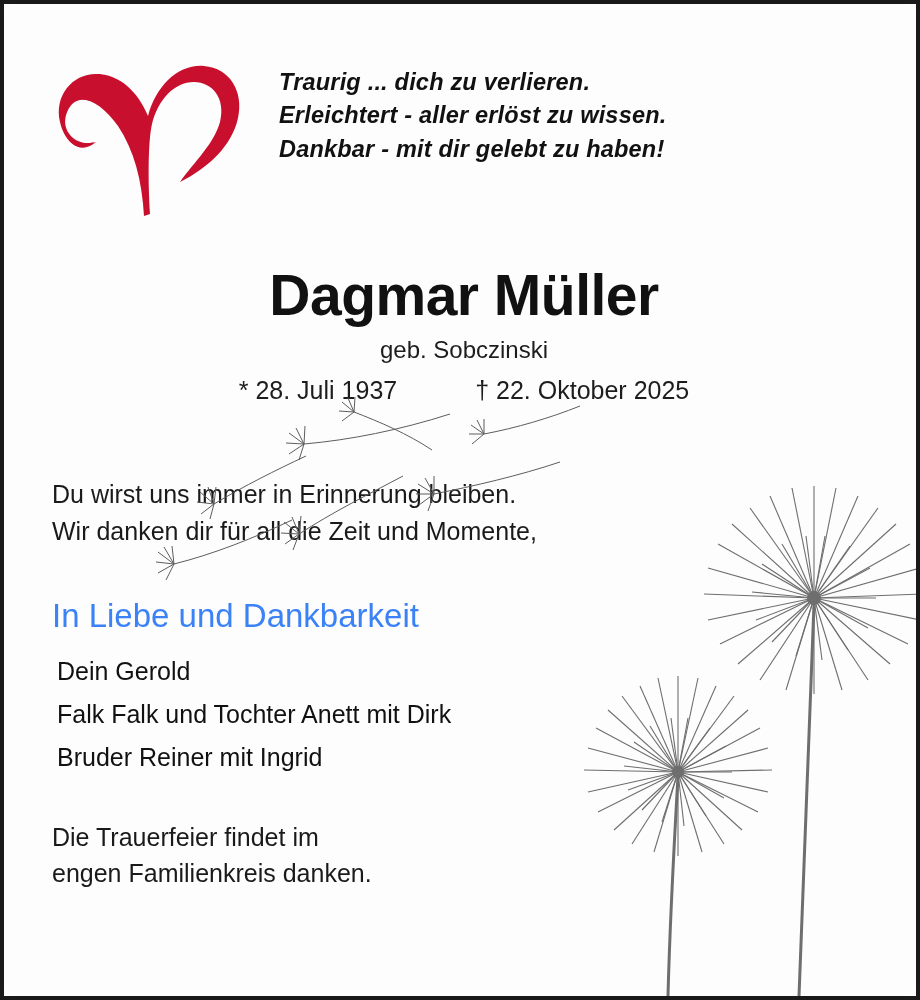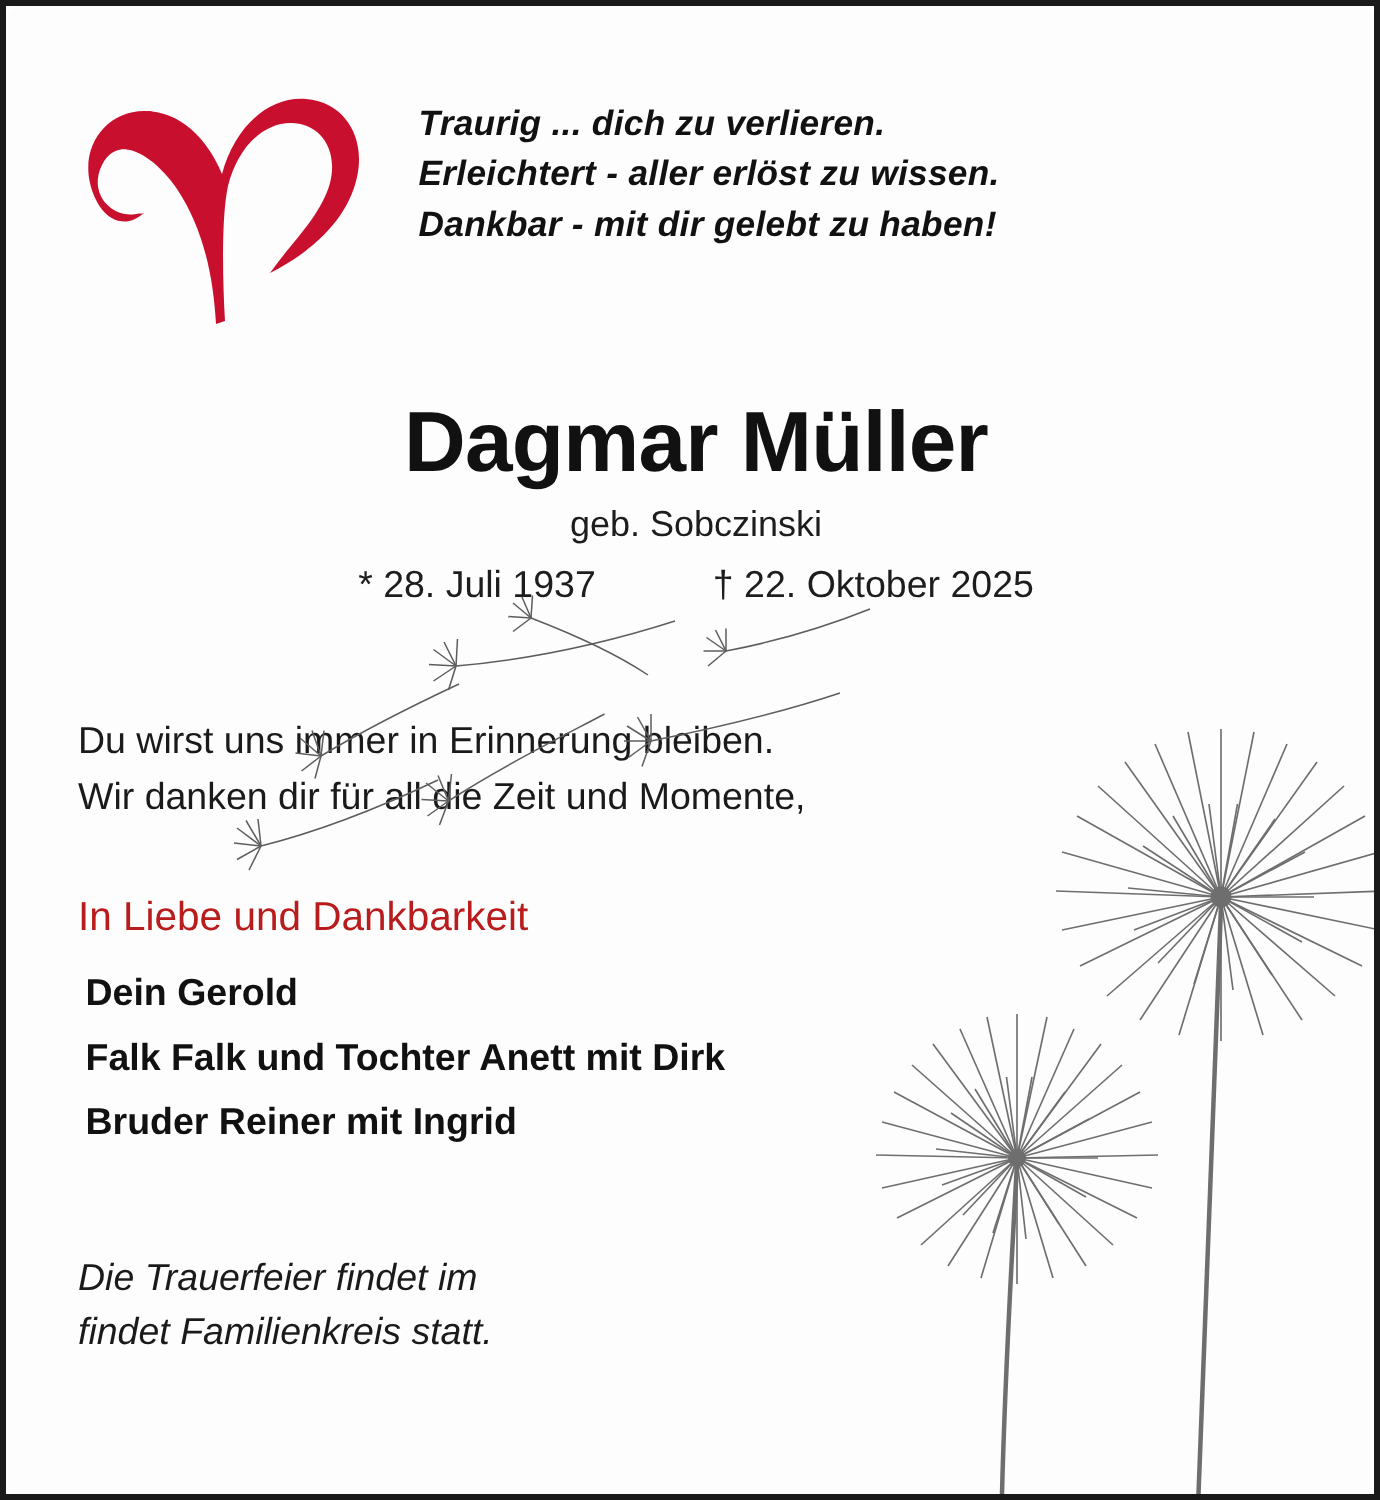--- a/index.html
+++ b/index.html
@@ -91,38 +91,37 @@
     width: 680px;
   }
   .memorial-line {
     font-size: 25px;
     color: #1a1a1a;
     line-height: 1.49;
     white-space: nowrap;
   }
   .gratitude-intro {
     margin-top: 40px;
-    font-size: 27px;
-    color: #b91c1c;
+    font-size: 33px;
+    color: #3b82f6;
     line-height: 1.49;
   }
   .family-list {
     margin-top: 10px;
   }
   .family-line {
     font-size: 25px;
-    font-weight: bold;
+    font-weight: normal;
     color: #111111;
     line-height: 1.72;
     padding-left: 5px;
     white-space: nowrap;
   }
   .ceremony {
-    margin-top: 64px;
-    font-style: italic;
+    margin-top: 40px;
   }
   .ceremony-line {
     font-size: 25px;
     color: #1a1a1a;
     line-height: 1.46;
     white-space: nowrap;
   }
 
   
   .dandelions {
@@ -182,21 +181,21 @@
       <div class="gratitude-intro">In Liebe und Dankbarkeit</div>
 
       <div class="family-list">
         <div class="family-line">Dein Gerold</div>
         <div class="family-line">Falk Falk und Tochter Anett mit Dirk</div>
         <div class="family-line">Bruder Reiner mit Ingrid</div>
       </div>
 
       <div class="ceremony">
         <div class="ceremony-line">Die Trauerfeier findet im</div>
-        <div class="ceremony-line">findet Familienkreis statt.</div>
+        <div class="ceremony-line">engen Familienkreis danken.</div>
       </div>
     </div>
 
     <div class="dandelions">
       <svg viewBox="0 0 360 620" width="360" height="620" aria-hidden="true">
         <g stroke="#6e6e6e" fill="none" stroke-width="1.1">
 
           <path d="M243 620 C246 520 252 400 258 228" stroke-width="3"></path>
 
           <g transform="translate(258,222)">

